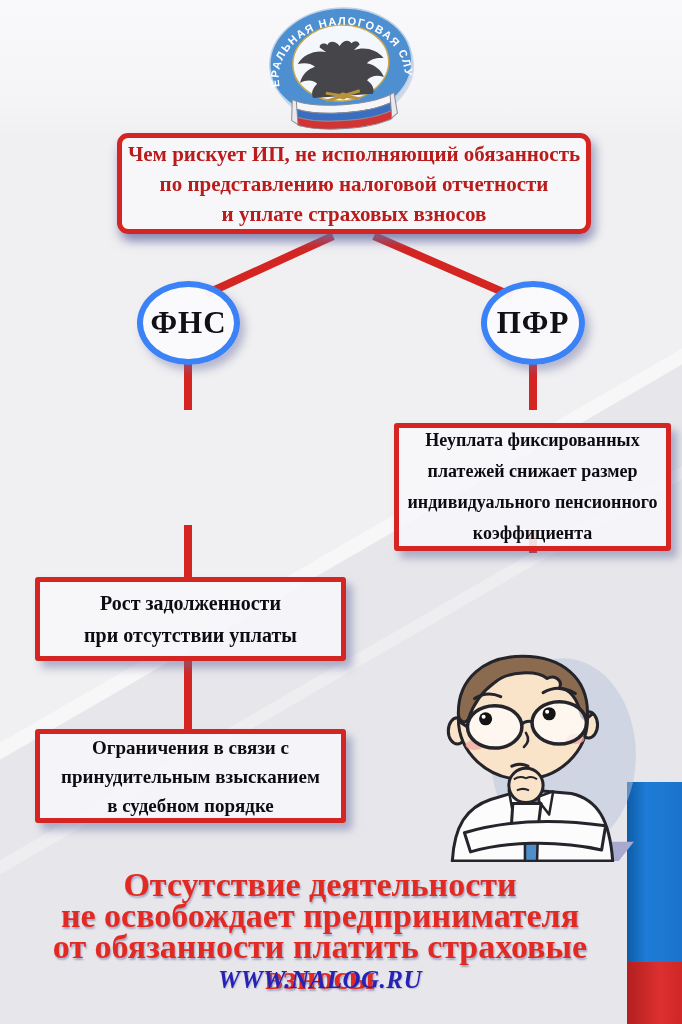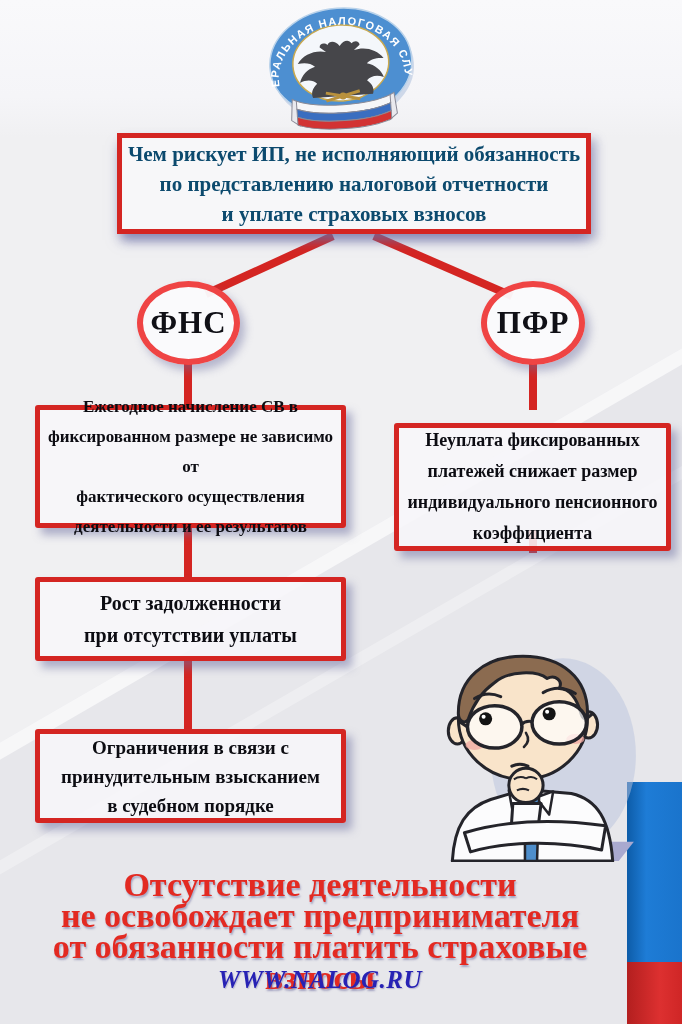--- a/index.html
+++ b/index.html
@@ -21,29 +21,29 @@
     background:linear-gradient(180deg,#f9f9fb 0%,#f5f5f8 70%,rgba(245,245,248,0) 100%);
     pointer-events:none;}
   
   #connector-svg{position:absolute;inset:0;z-index:1;}
   #connector-svg line{stroke:#d42522;stroke-width:8;}
   
   #logo{position:absolute;left:246px;top:6px;width:190px;height:128px;z-index:2;}
   
   #title-box{
     position:absolute;left:117px;top:133px;width:474px;height:101px;z-index:2;
-    background:rgba(248,247,250,.93);border:5px solid #d42522;border-radius:0;
+    background:rgba(248,247,250,.93);border:5px solid #d42522;border-radius:11px;
     display:flex;align-items:center;justify-content:center;text-align:center;
-    font-weight:bold;font-size:21px;line-height:30px;color:#0c4a6e;
+    font-weight:bold;font-size:21px;line-height:30px;color:#b91c1c;
     white-space:pre-line;
     box-shadow:0 9px 12px -3px rgba(105,108,165,.65),6px 6px 9px rgba(108,110,160,.4);
   }
   
   .node-circle{
-    position:absolute;z-index:2;border:6px solid #ef4444;border-radius:50%;
+    position:absolute;z-index:2;border:6px solid #3b82f6;border-radius:50%;
     background:rgba(250,250,252,.96);
     display:flex;align-items:center;justify-content:center;
     font-weight:bold;font-size:31px;letter-spacing:1px;color:#101016;
     box-shadow:5px 6px 9px rgba(108,110,160,.45);
   }
   #node-fns{left:137px;top:281px;width:103px;height:84px;}
   #node-pfr{left:481px;top:281px;width:104px;height:84px;}
   
   .box{
     position:absolute;z-index:2;
@@ -131,26 +131,20 @@
 и уплате страховых взносов</span>
   </div>
 
   <div id="node-fns" class="node-circle">
     <span>ФНС</span>
   </div>
   <div id="node-pfr" class="node-circle">
     <span>ПФР</span>
   </div>
 
-  <div id="fns-box-1" class="box">
-    <span>Ежегодное начисление СВ в
-фиксированном размере не зависимо от
-фактического осуществления
-деятельности и ее результатов</span>
-  </div>
   <div id="fns-box-3" class="box">
     <span>Ограничения в связи с
 принудительным взысканием
 в судебном порядке</span>
   </div>
   <div id="fns-box-2" class="box">
     <span>Рост задолженности
 при отсутствии уплаты</span>
   </div>
 

